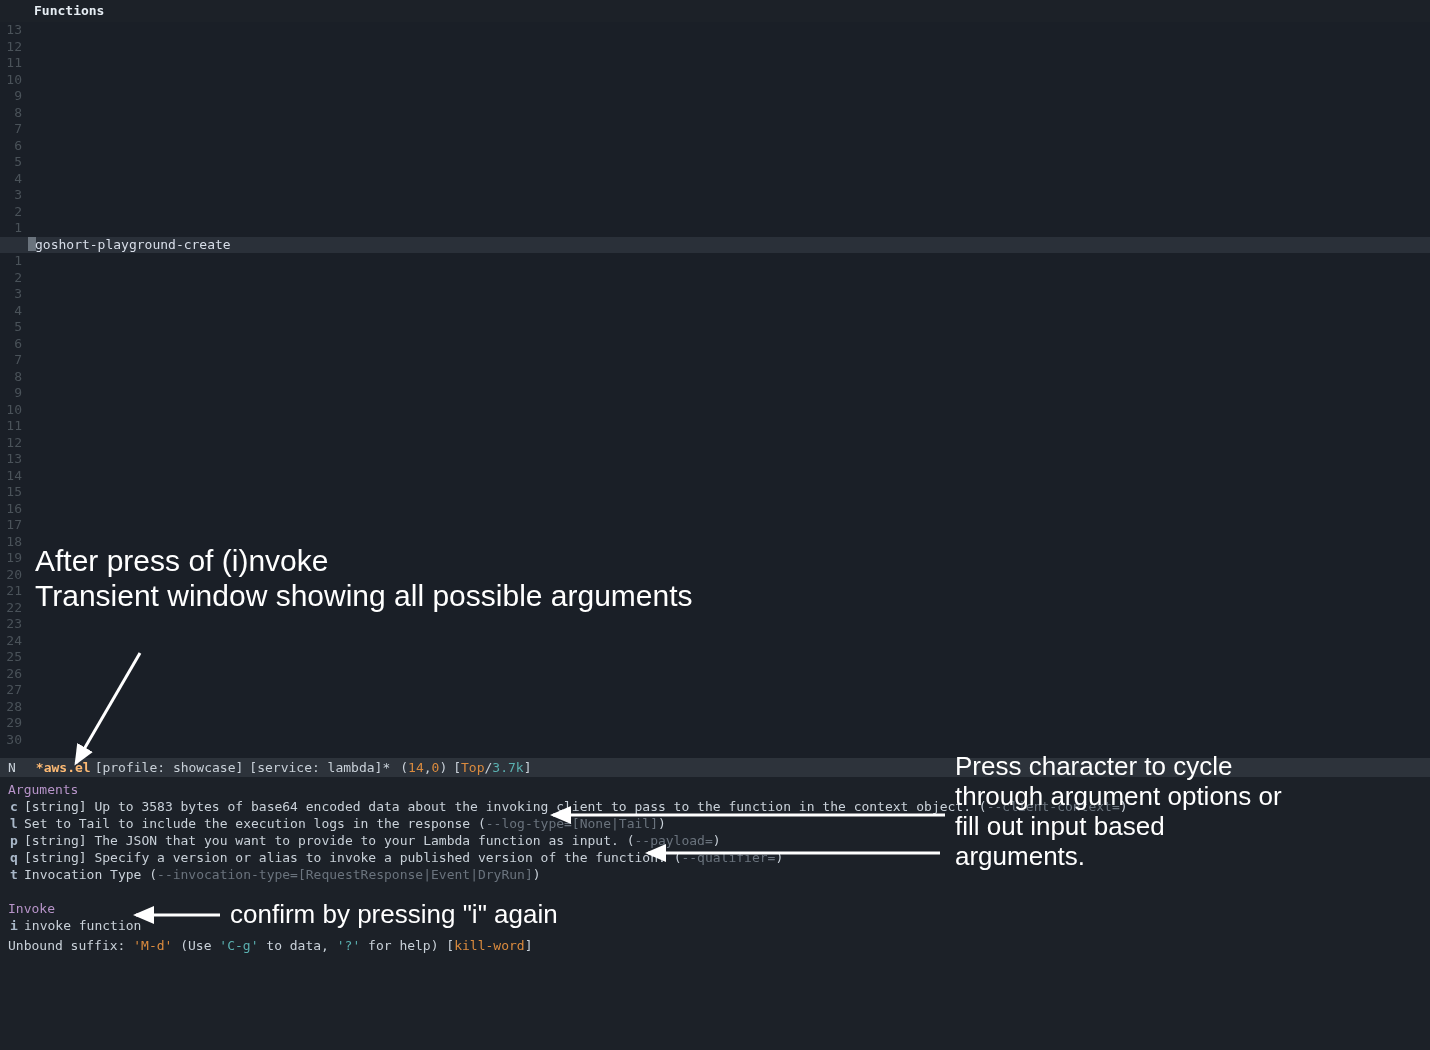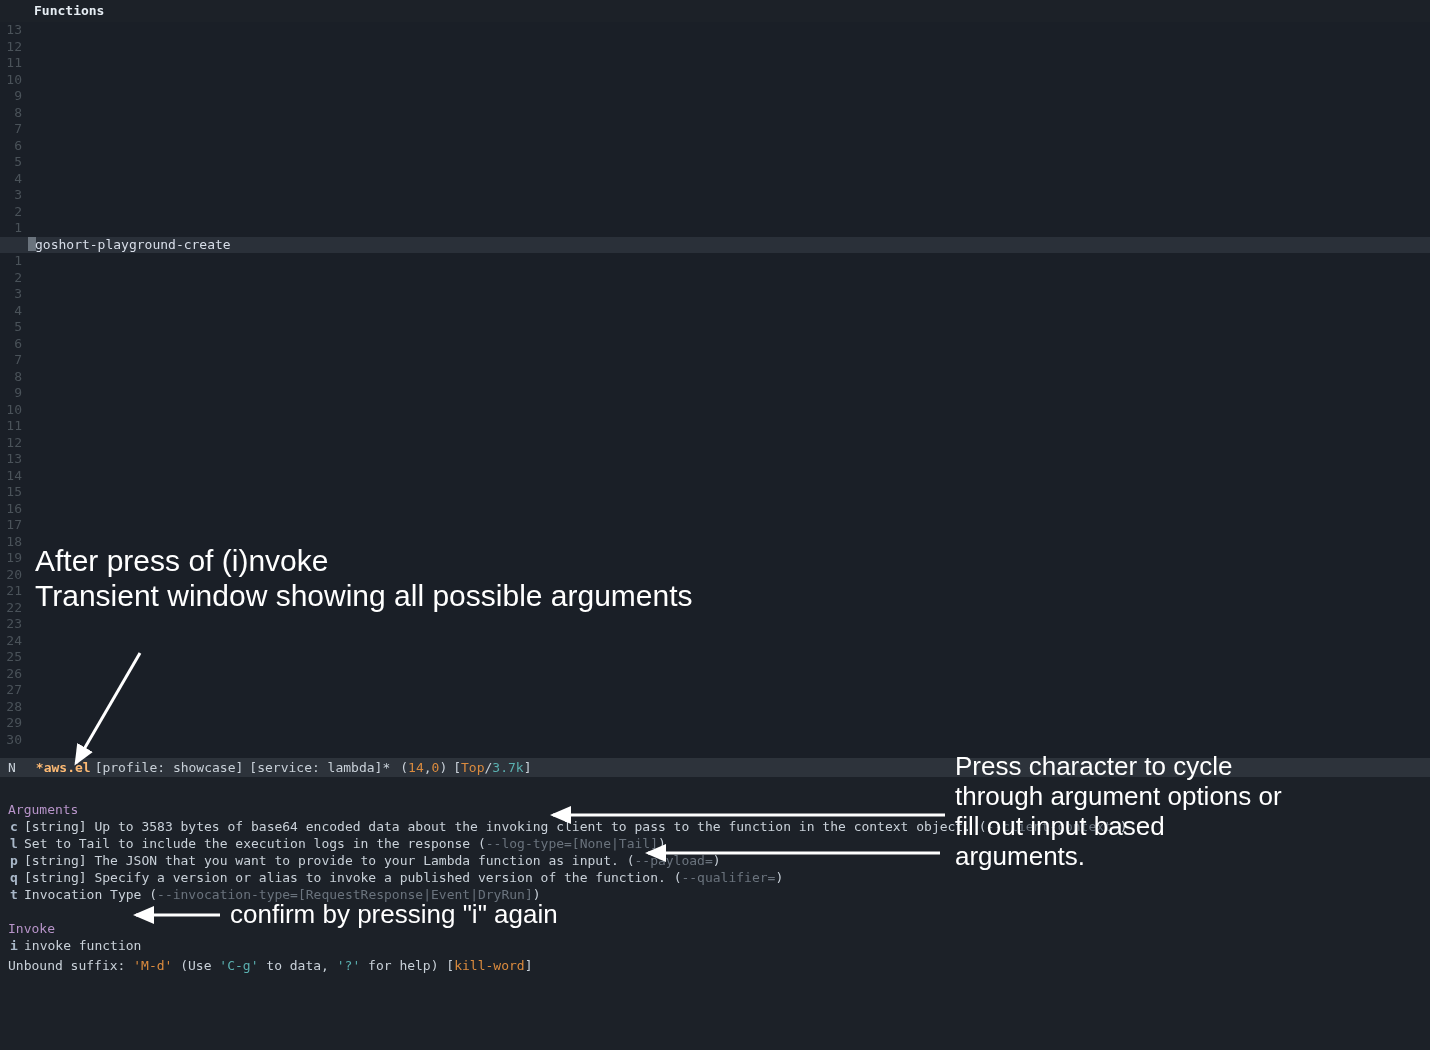--- a/index.html
+++ b/index.html
@@ -82,21 +82,20 @@
     .ml-mode { color: #c9d1d9; }
     .ml-buffer { color: #fdba74; font-weight: bold; }
     .ml-profile { color: #c9d1d9; }
     .orange { color: #db8b3e; }
     .cyan { color: #5ab0b0; }
     .transient-panel {
       background: #1c2128;
       padding: 4px 8px 2px 8px;
       font-size: 13px;
       line-height: 17px;
-      margin-top: 20px;
     }
     .section-header {
       color: #b794c9;
     }
     .arg-row {
       display: flex;
       white-space: pre;
     }
     .arg-key {
       color: #a9b8c9;

